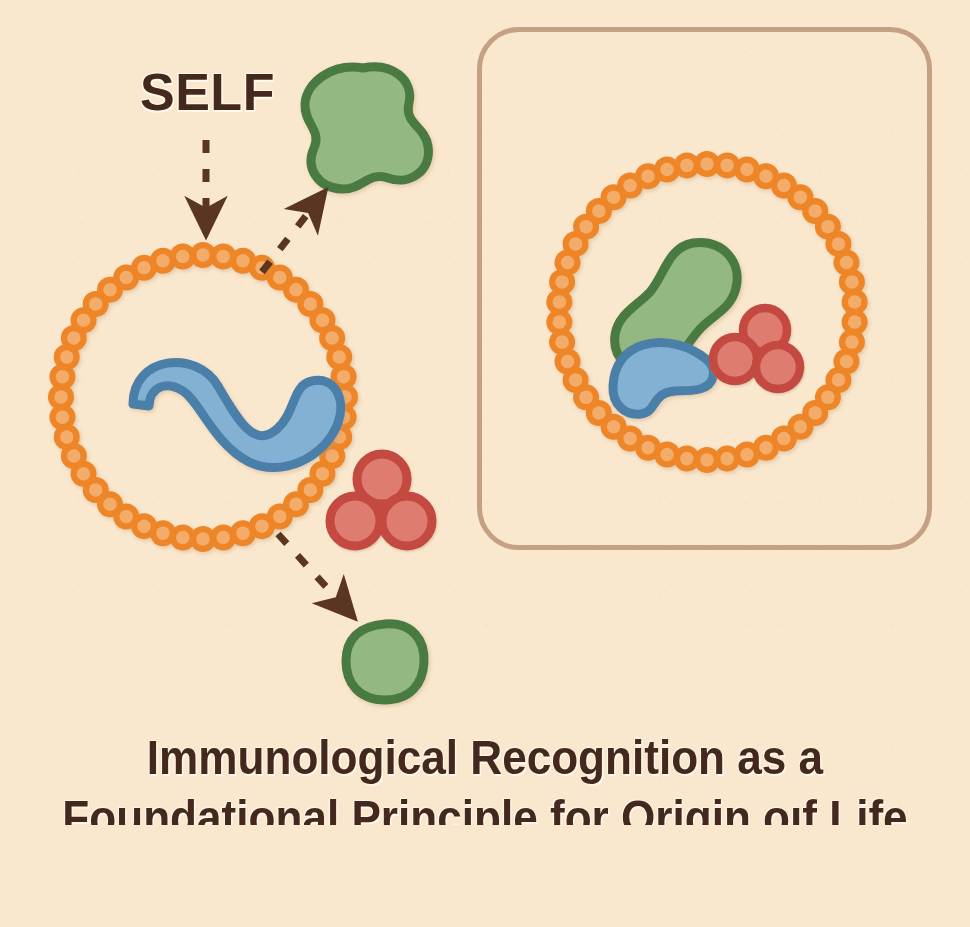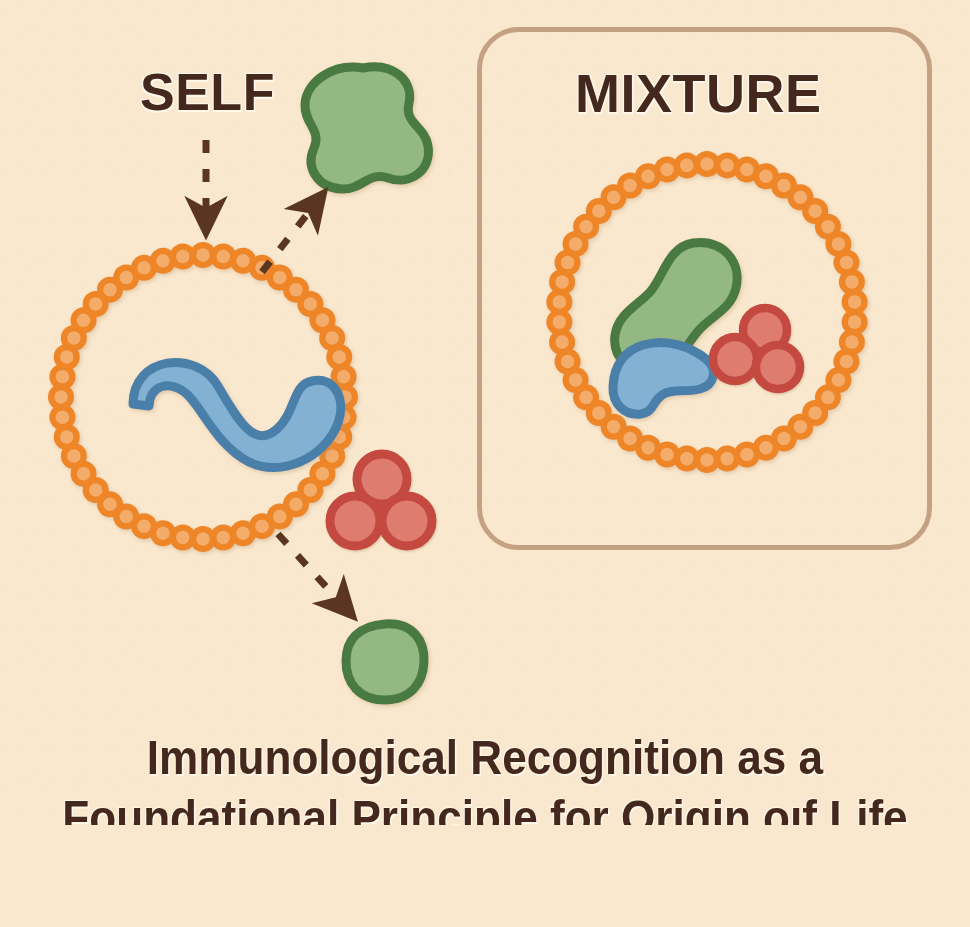--- a/index.html
+++ b/index.html
@@ -342,18 +342,17 @@
     <g filter="url(#tinyshadow)">
       <circle cx="765" cy="330" r="22" fill="#DF7B70" stroke="#C4483F" stroke-width="8.5"></circle>
       <circle cx="735" cy="359" r="22" fill="#DF7B70" stroke="#C4483F" stroke-width="8.5"></circle>
       <circle cx="778" cy="367" r="22" fill="#DF7B70" stroke="#C4483F" stroke-width="8.5"></circle>
     </g>
   </svg>
 
   <div class="panel"></div>
 
   <div class="lbl" id="self-label">SELF</div>
-  <div class="lbl" id="mixture-label">MIXTURE</div>
 
   <div id="title">Immunological Recognition as a Foundational Principle for Origin oıf Life</div>
 
   <div id="grain"></div>
 </div>
 
 </body></html>

